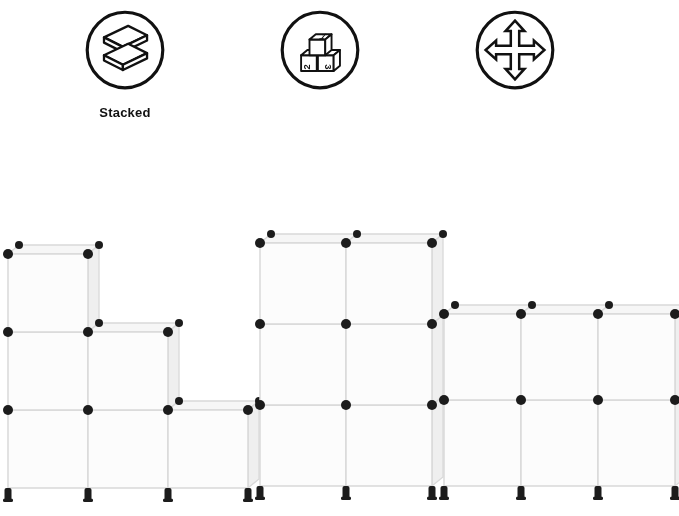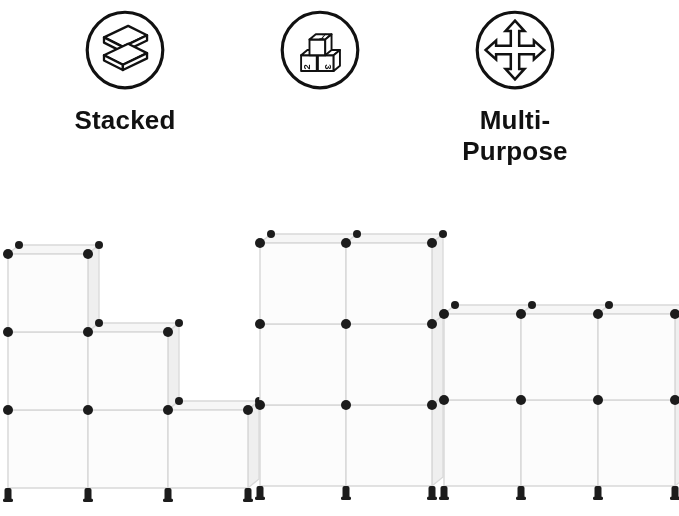--- a/index.html
+++ b/index.html
@@ -6,21 +6,21 @@
   .canvas{
     position:relative;width:679px;height:516px;background:#fff;overflow:hidden;
     font-family:"Liberation Sans",sans-serif;
   }
   .feature{
     position:absolute;top:8px;width:160px;
     display:flex;flex-direction:column;align-items:center;gap:13px;
   }
   .feature-icon{display:block;}
   .feature-label{
-    font-size:26px;font-weight:600;color:#111;letter-spacing:.2px;text-align:center;
+    font-size:13px;font-weight:600;color:#111;letter-spacing:.2px;text-align:center;
   }
   #feature-stacked{left:45px;}
   #feature-rearrange{left:240px;}
   #feature-multipurpose{left:435px;}
   #shelves-svg{position:absolute;left:0;top:0;}
   .icon-num{font-family:"Liberation Sans",sans-serif;font-size:9px;font-weight:700;fill:#111;}
 </style>
 </head>
 <body>
 
@@ -64,21 +64,20 @@
       <text class="icon-num" text-anchor="middle" transform="translate(30.5,56) rotate(-90)">2</text>
       <text class="icon-num" text-anchor="middle" transform="translate(45,56) rotate(90)">3</text>
     </svg>
   </div>
 
   <div class="feature" id="feature-multipurpose">
     <svg class="feature-icon" width="84" height="84" viewBox="0 0 80 80">
       <circle cx="40" cy="40" r="36" fill="none" stroke="#111" stroke-width="3"></circle>
       <path d="M40,12 L49,22 L44,22 L44,36 L58,36 L58,31 L68,40 L58,49 L58,44 L44,44 L44,58 L49,58 L40,68 L31,58 L36,58 L36,44 L22,44 L22,49 L12,40 L22,31 L22,36 L36,36 L36,22 L31,22 Z" fill="none" stroke="#111" stroke-width="2.4" stroke-linejoin="miter"></path>
     </svg>
-    <div class="feature-label">Multi-Purpose</div>
   </div>
 
   <svg id="shelves-svg" width="679" height="516" viewBox="0 0 679 516">
       <g>
         <polygon points="8,254 88,254 99,245 19,245" fill="#f6f6f6" stroke="#d9d9d9" stroke-width="1.3"></polygon>
         <polygon points="88,254 99,245 99,323 88,332" fill="#efefef" stroke="#d9d9d9" stroke-width="1.3"></polygon>
         <polygon points="88,332 168,332 179,323 99,323" fill="#f6f6f6" stroke="#d9d9d9" stroke-width="1.3"></polygon>
         <polygon points="168,332 179,323 179,401 168,410" fill="#efefef" stroke="#d9d9d9" stroke-width="1.3"></polygon>
         <polygon points="168,410 248,410 259,401 179,401" fill="#f6f6f6" stroke="#d9d9d9" stroke-width="1.3"></polygon>
         <polygon points="248,410 259,401 259,479 248,488" fill="#efefef" stroke="#d9d9d9" stroke-width="1.3"></polygon>

